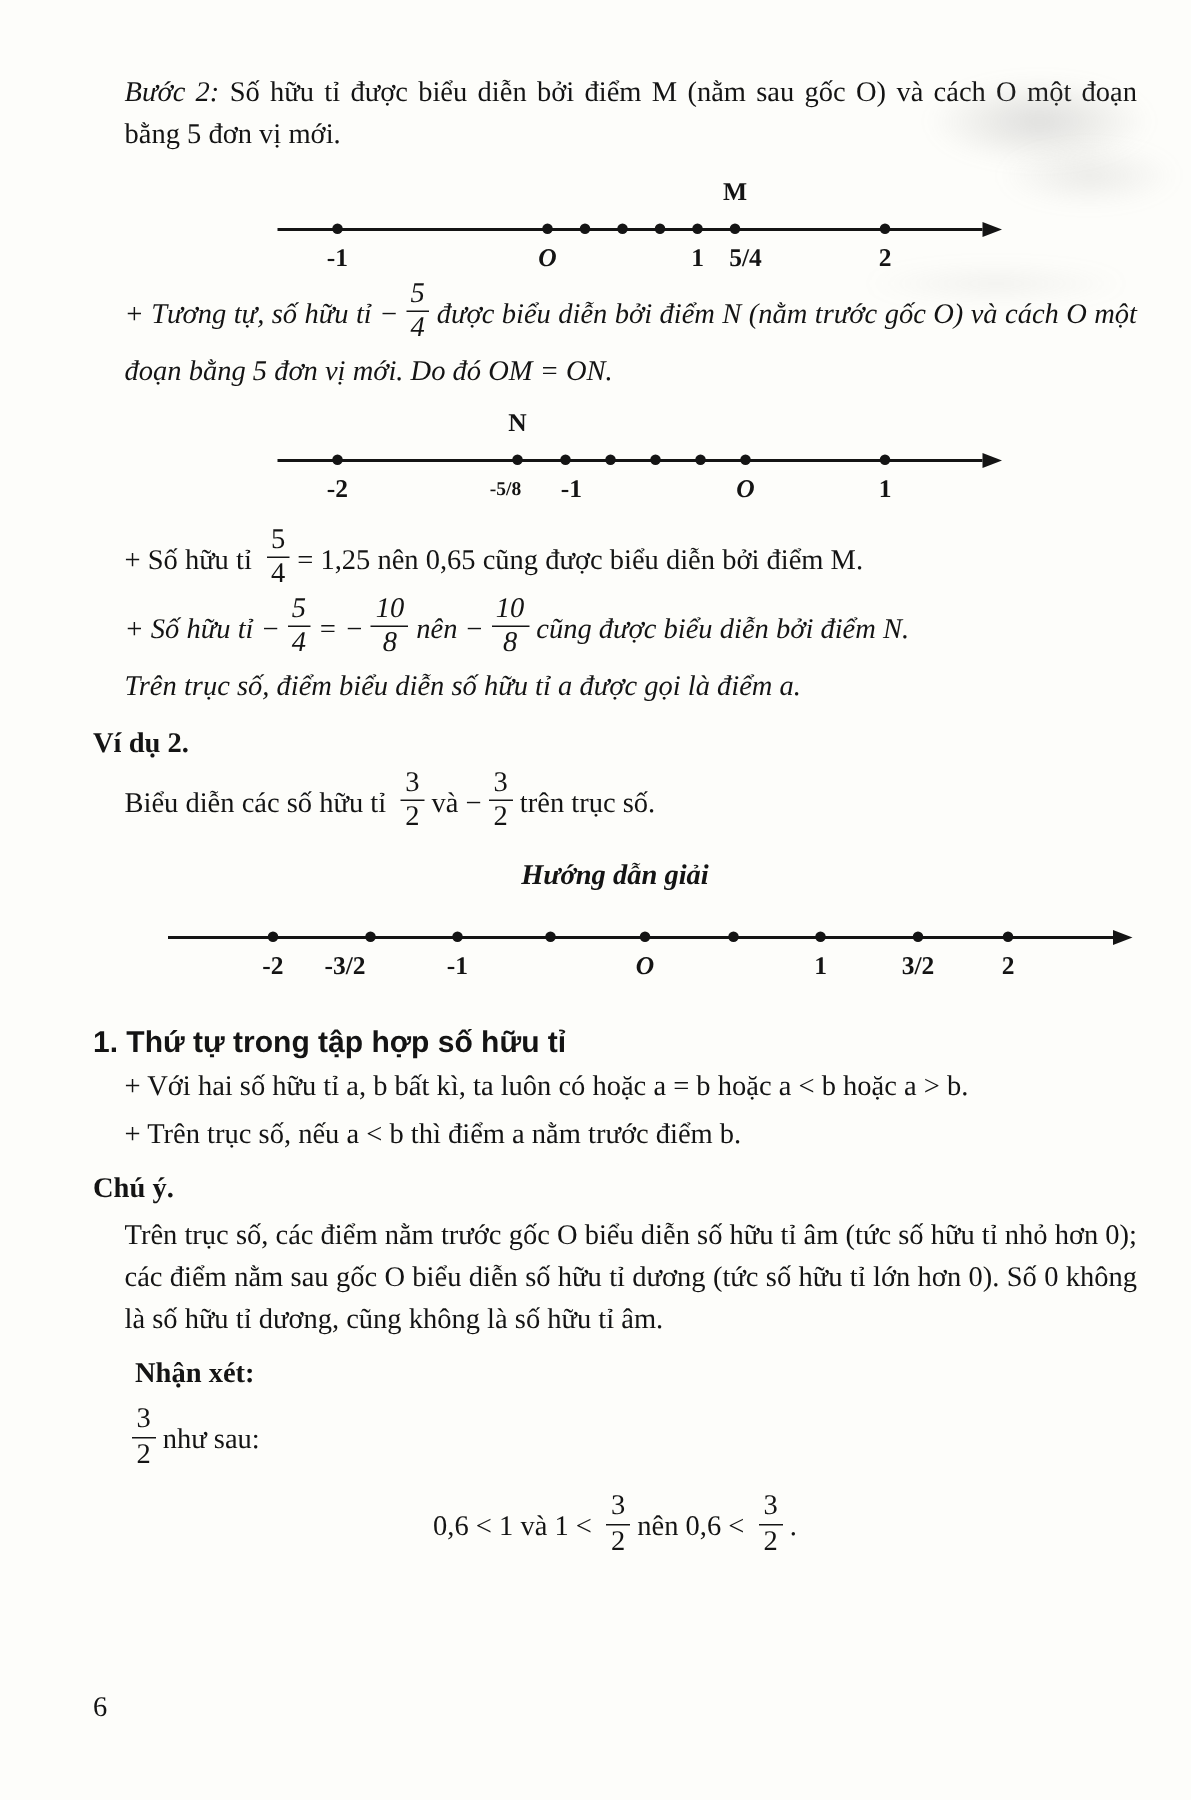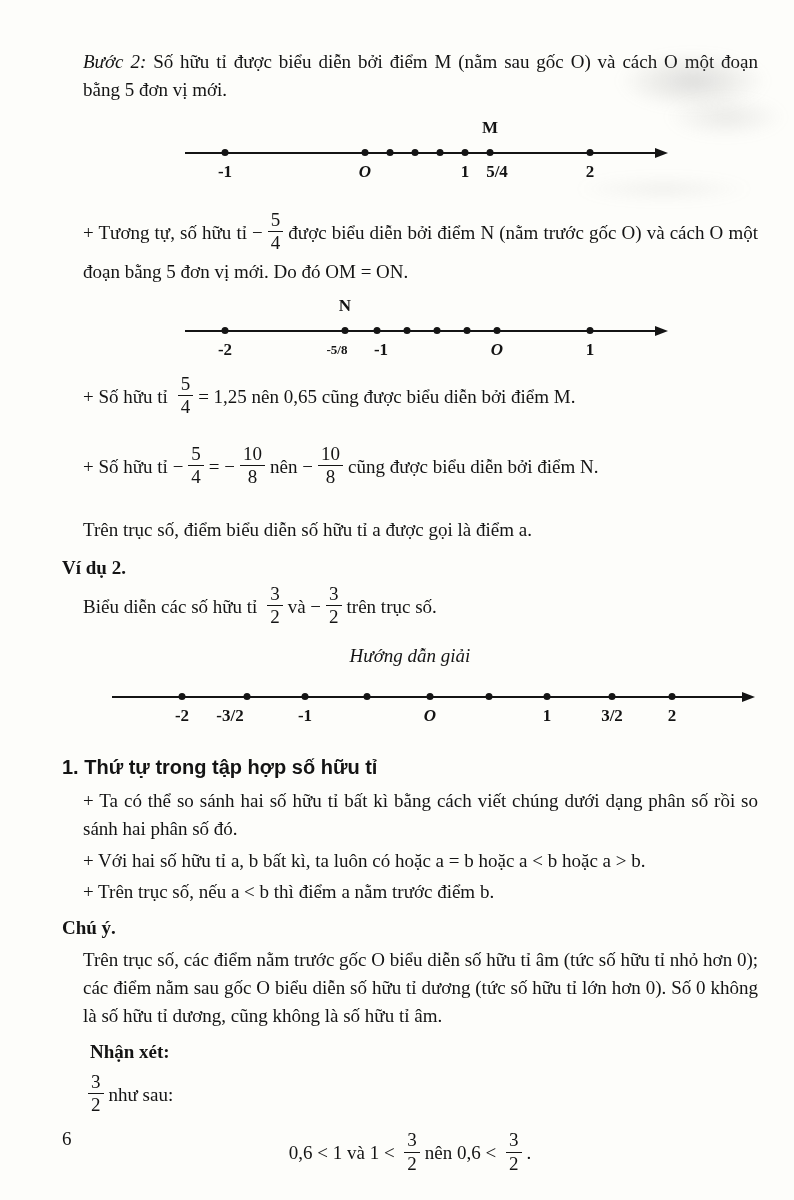--- a/index.html
+++ b/index.html
@@ -4,23 +4,23 @@
 <title>Math textbook page</title>
 <style>
   html,body{margin:0;padding:0;}
   body{width:794px;height:1200px;background:#eeeeea;}
   .page{position:relative;width:794px;height:1200px;background:#fdfdfa;font-family:"Liberation Serif",serif;color:#141414;overflow:hidden;}
   .content{padding:48px 36px 0 62px;}
   .para{font-size:19px;line-height:1.47;text-align:justify;margin:0;}
   .ml{margin-left:21px;}
   .ml2{margin-left:28px;}
   .b{font-weight:bold;}
-  .bi{font-weight:normal;font-style:italic;}
+  .bi{font-weight:bold;font-style:italic;}
   .center{text-align:center;}
-  .mt4{margin-top:4px;} .mt6{margin-top:24px;} .mt8{margin-top:8px;}
+  .mt4{margin-top:4px;} .mt6{margin-top:0;font-style:italic;} .mt8{margin-top:8px;}
   .mt10{margin-top:10px;} .mt12{margin-top:12px;}
 
   
   .frac{display:inline-block;vertical-align:middle;text-align:center;line-height:1.08;margin:1px 5px;position:relative;top:-3px;}
   .fnum{display:block;border-bottom:1.6px solid #141414;padding:0 3px 1px;}
   .fden{display:block;padding-top:1px;}
 
   
   .numberline{position:relative;}
   .nl-a{height:72px;margin-left:123px;width:500px;}
@@ -124,21 +124,20 @@
       <span class="nl-label" style="left:118px">-3/2</span>
       <span class="nl-label" style="left:193px">-1</span>
       <span class="nl-label it" style="left:318px">O</span>
       <span class="nl-label" style="left:435px">1</span>
       <span class="nl-label" style="left:500px">3/2</span>
       <span class="nl-label" style="left:560px">2</span>
     </div>
 
     <h3 class="sec-h"><span>1. Thứ tự trong tập hợp số hữu tỉ</span></h3>
 
-    <p class="para ml mt8"><span>+ Ta có thể so sánh hai số hữu tỉ bất kì bằng cách viết chúng dưới dạng phân số rồi so sánh hai phân số đó.</span></p>
     <p class="para ml mt4"><span>+ Với hai số hữu tỉ a, b bất kì, ta luôn có hoặc a = b hoặc a &lt; b hoặc a &gt; b.</span></p>
     <p class="para ml mt4"><span>+ Trên trục số, nếu a &lt; b thì điểm a nằm trước điểm b.</span></p>
 
     <p class="para b mt8"><span>Chú ý.</span></p>
     <p class="para ml mt4"><span>Trên trục số, các điểm nằm trước gốc O biểu diễn số hữu tỉ âm (tức số hữu tỉ nhỏ hơn 0); các điểm nằm sau gốc O biểu diễn số hữu tỉ dương (tức số hữu tỉ lớn hơn 0). Số 0 không là số hữu tỉ dương, cũng không là số hữu tỉ âm.</span></p>
 
     <p class="para b ml2 mt8"><span>Nhận xét:</span></p>
 
     <p class="para ml mt8"> <span class="frac"><span class="fnum">3</span><span class="fden">2</span></span><span>như sau:</span></p>
 

